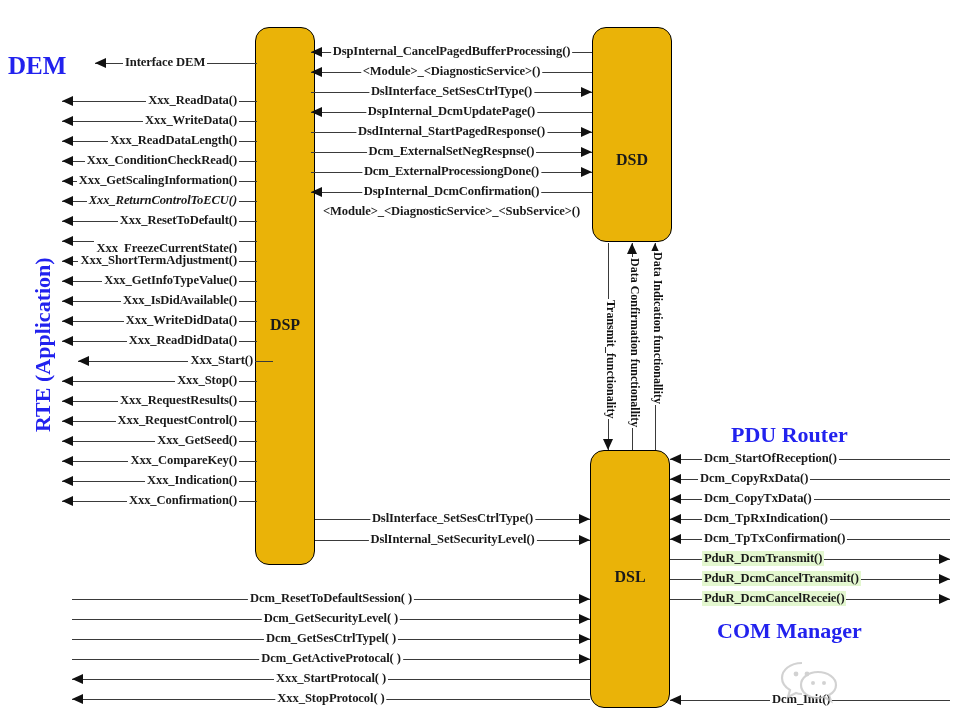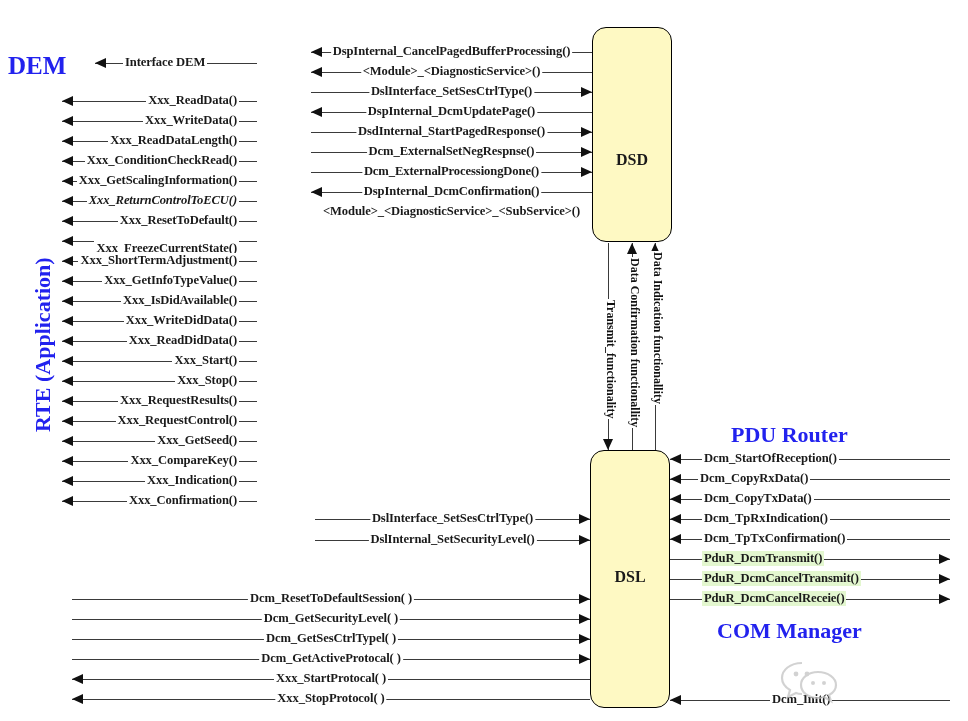--- a/index.html
+++ b/index.html
@@ -1,21 +1,21 @@
 <!DOCTYPE html>
 <html><head>
 <meta charset="utf-8">
 <style>
   html,body{margin:0;padding:0;background:#ffffff;}
   body{width:968px;height:721px;position:relative;overflow:hidden;
        font-family:"Liberation Serif","DejaVu Serif",serif;}
   .stage{position:absolute;left:0;top:0;width:968px;height:721px;}
 
   
-  .box{position:absolute;border:1.6px solid #000;border-radius:14px;background:#fef9c3;
+  .box{position:absolute;border:1.6px solid #000;border-radius:14px;background:#eab308;
        box-sizing:border-box;}
   .box .lbl{position:absolute;left:0;right:0;text-align:center;
             font-weight:bold;font-size:16px;color:#1a1a1a;
             font-family:"Liberation Serif","DejaVu Serif",serif;}
 
   
   .heading{position:absolute;font-weight:bold;color:#2222ee;
            font-family:"Liberation Serif","DejaVu Serif",serif;white-space:nowrap;}
 
   .vheading{position:absolute;font-weight:bold;color:#2222ee;
@@ -62,20 +62,23 @@
 <div class="stage">
 
   <div class="heading" style="left:8px;top:52px;font-size:25px;">DEM</div>
 
   <div class="vheading" style="left:30px;top:432px;font-size:22px;">RTE (Application)</div>
 
   <div class="heading" style="left:731px;top:422px;font-size:22px;">PDU Router</div>
 
   <div class="heading" style="left:717px;top:618px;font-size:22px;">COM Manager</div>
 
+  <div class="box" style="left:255px;top:27px;width:60px;height:538px;">
+    <div class="lbl" style="top:288px;">DSP</div>
+  </div>
 
   <div class="box" style="left:592px;top:27px;width:80px;height:215px;">
     <div class="lbl" style="top:123px;">DSD</div>
   </div>
 
   <div class="box" style="left:590px;top:450px;width:80px;height:258px;">
     <div class="lbl" style="top:117px;">DSL</div>
   </div>
 
   <div class="row" style="left:95px;top:63px;width:162px;">
@@ -143,21 +146,21 @@
       <div class="row" style="left: 62px; top: 321px; width: 195px;">
         <div class="line"></div>
         <div class="ah left"></div>
         <div class="cap" style="right: 18px;">Xxx_WriteDidData()</div>
       </div>
       <div class="row" style="left: 62px; top: 341px; width: 195px;">
         <div class="line"></div>
         <div class="ah left"></div>
         <div class="cap" style="right: 18px;">Xxx_ReadDidData()</div>
       </div>
-      <div class="row" style="left: 62px; top: 361px; width: 195px;">
+      <div class="row" style="left: 78px; top: 361px; width: 195px;">
         <div class="line"></div>
         <div class="ah left"></div>
         <div class="cap" style="right: 18px;">Xxx_Start()</div>
       </div>
       <div class="row" style="left: 62px; top: 381px; width: 195px;">
         <div class="line"></div>
         <div class="ah left"></div>
         <div class="cap" style="right: 18px;">Xxx_Stop()</div>
       </div>
       <div class="row" style="left: 62px; top: 401px; width: 195px; text-align: center;">

